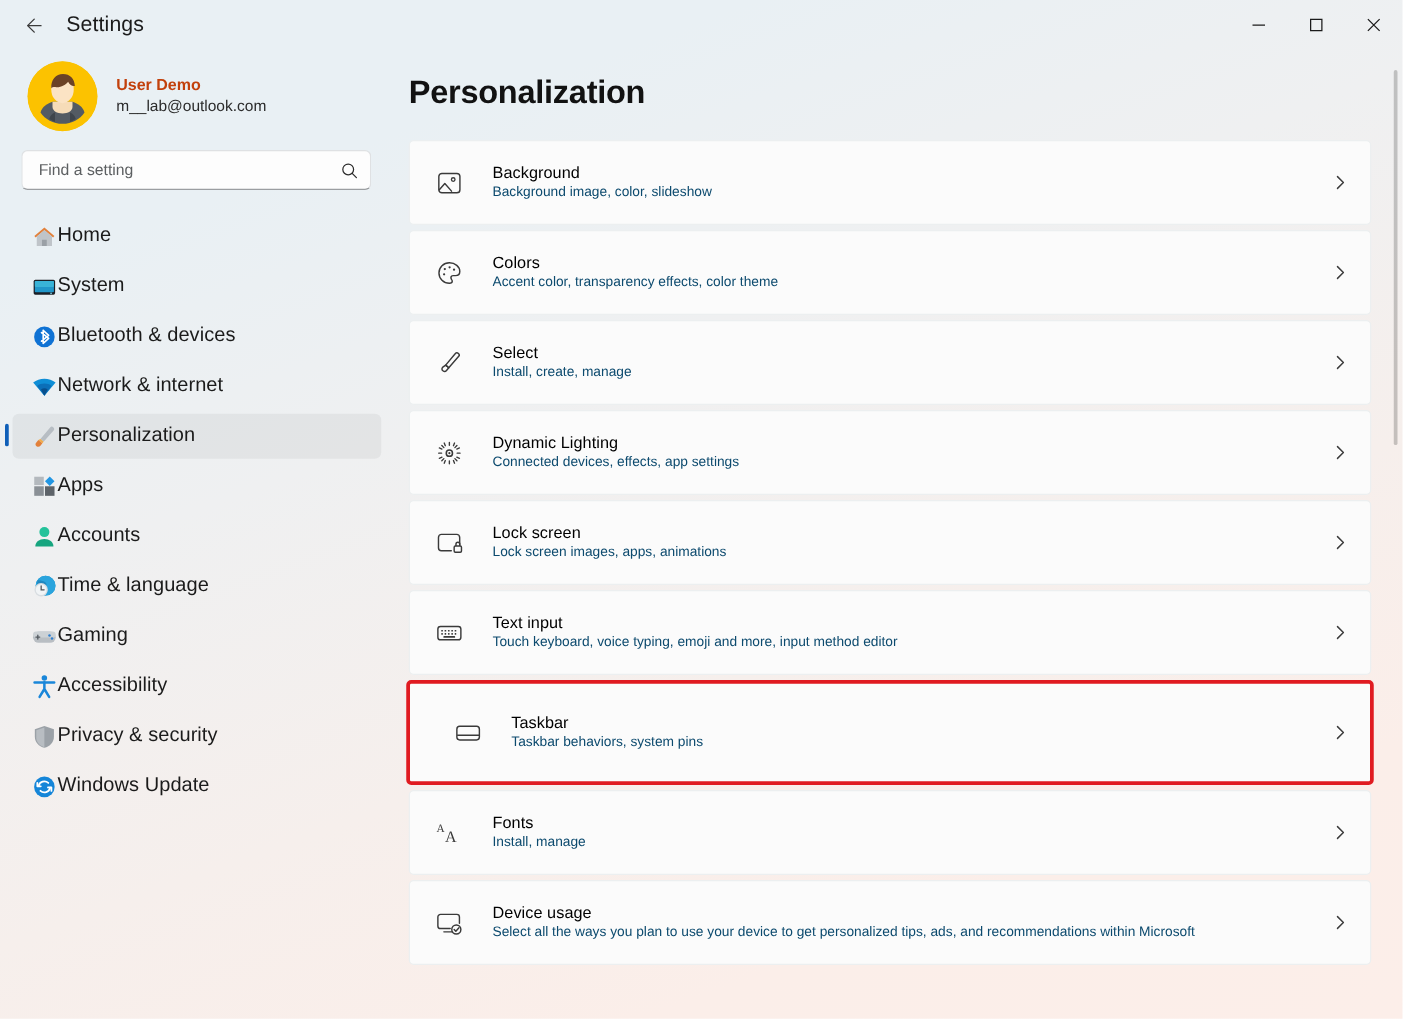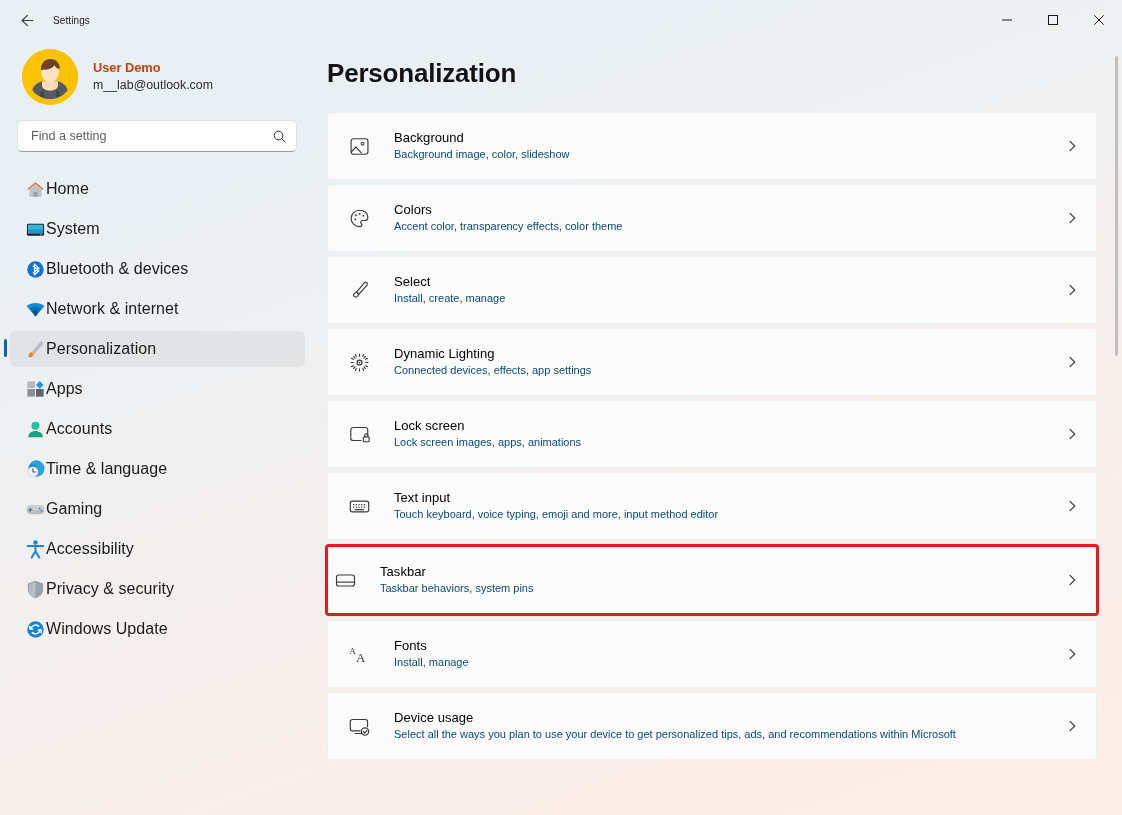--- a/index.html
+++ b/index.html
@@ -28,21 +28,21 @@
     height: 40px; flex: 0 0 40px;
     display: flex; align-items: center;
     position: relative; z-index: 5;
   }
   .back-btn {
     width: 34px; height: 30px; margin-left: 8px;
     display: flex; align-items: center; justify-content: center;
     border-radius: 4px; cursor: pointer;
   }
   .title-text {
-    font-size: 10px; color: #1b1b1b; margin-left: 11px;
+    font-size: 17px; color: #1b1b1b; margin-left: 11px;
     letter-spacing: .1px;
   }
   .win-controls { margin-left: auto; display: flex; height: 40px; }
   .wc {
     width: 46px; height: 40px;
     display: flex; align-items: center; justify-content: center;
     cursor: pointer; color: #1b1b1b;
   }
 
   
@@ -128,23 +128,23 @@
     border: 1px solid #eceff0;
     border-radius: 4px;
     display: flex; align-items: center;
     padding: 0 16px 0 18px;
     cursor: pointer;
     width: 770px;
   }
   .card.highlighted {
     border: 3px solid #e01b21;
     border-radius: 4px;
-    height: 72px;
+    height: 84px;
     margin: 1px 0 4px -2px;
-    padding-left: 4px;
+    padding-left: 33px;
     width: 774px;
   }
   .card-icon {
     width: 26px; height: 26px; flex: 0 0 26px;
     display: flex; align-items: center; justify-content: center;
     color: #3a3a3a;
   }
   .card-text { margin-left: 22px; min-width: 0; flex: 1 1 auto; }
   .card-title {
     font-size: 13px; color: #000000; line-height: 1.4;

